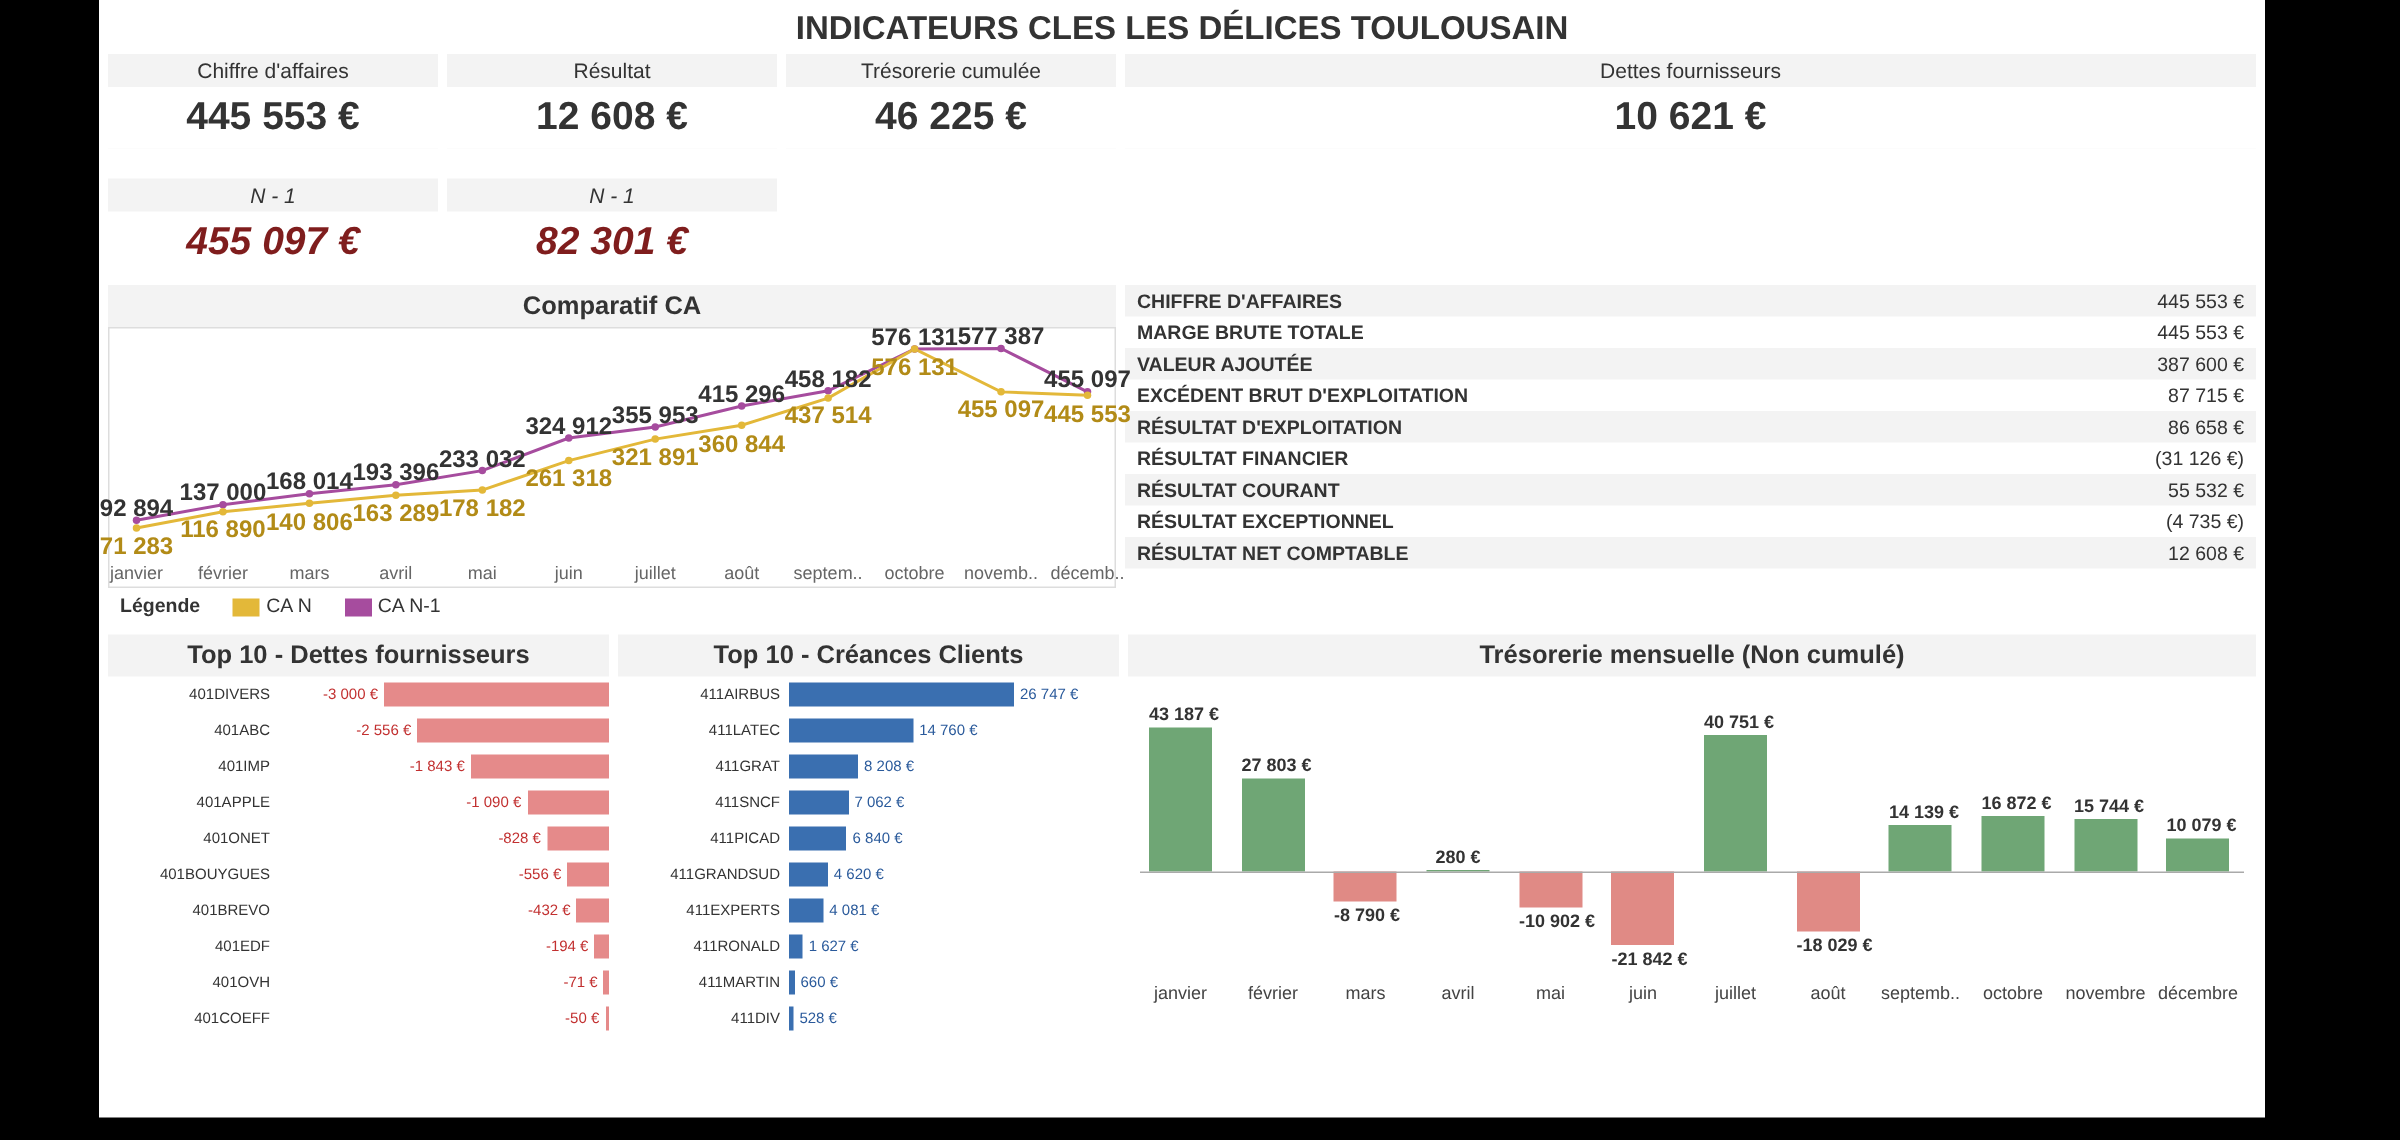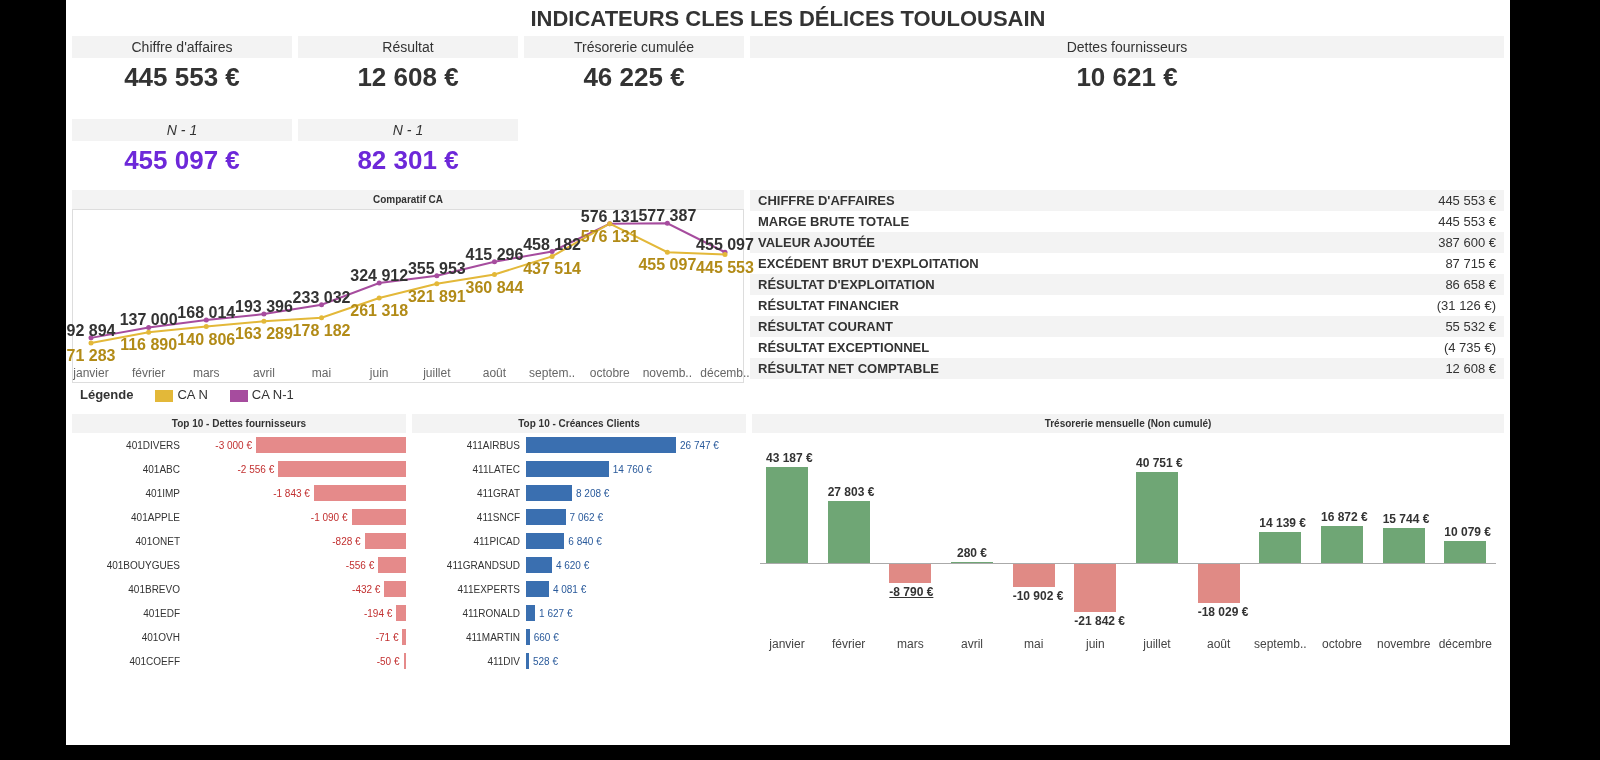--- a/index.html
+++ b/index.html
@@ -3,22 +3,22 @@
 <meta charset="utf-8">
 <style>
 html,body{margin:0;padding:0;font-family:"Segoe UI",Arial,sans-serif;background:#fff;color:#333}
 .outer{width:1600px;height:760px;position:relative;background:#000}
 .inner{position:absolute;left:66px;top:0;width:1444px;height:745px;background:#fff}
 .title{font-size:22px;font-weight:600;text-align:center;padding:6px 0 4px}
 .row{display:flex;gap:6px;padding:0 6px}
 .card{flex:1;background:#f3f3f3;text-align:center}
 .card .h{font-size:14px;padding:3px 0;color:#333}
 .card .v{background:#fff;font-size:26px;font-weight:700;padding:4px 0 6px}
-.card .v.i{color:#6d28d9}
-.secHead{background:#f3f3f3;text-align:center;font-size:10px;font-weight:600;padding:4px 0}
+.card .v.i{font-style:italic;color:#7f1d1d}
+.secHead{background:#f3f3f3;text-align:center;font-size:17px;font-weight:600;padding:4px 0}
 .pane{border:1px solid #ddd;background:#fff}
 .tbl .r{display:flex;justify-content:space-between;font-size:13px;padding:3px 8px}
 .tbl .r:nth-child(odd){background:#f3f3f3}
 .tbl .l{font-weight:600}
 .legend{display:flex;align-items:center;gap:22px;font-size:13px;padding:4px 8px}
 .sw{display:inline-block;width:18px;height:12px;margin:0 4px 0 0;vertical-align:middle}
 
 
 .lc{position:relative;height:172px}
 .lc svg{width:100%;height:100%}
@@ -301,21 +301,21 @@
               <div class="lbl" style="top: 18.0289px;">43 187 €</div>
             </div>
             <div class="xl2" style="left: 6px; width: 58px;">janvier</div>
             <div class="col" style="left: 75.6667px;">
               <div class="bar2" style="height: 61.7844px; top: 68.2156px; background: rgb(111, 166, 117);"></div>
               <div class="lbl" style="top: 52.2156px;">27 803 €</div>
             </div>
             <div class="xl2" style="left: 67.6667px; width: 58px;">février</div>
             <div class="col" style="left: 137.333px;">
               <div class="bar2" style="height: 19.5333px; top: 130px; background: rgb(224, 138, 133);"></div>
-              <div class="lbl" style="top: 151.533px; text-decoration: underline;">-8 790 €</div>
+              <div class="lbl" style="top: 151.533px;">-8 790 €</div>
             </div>
             <div class="xl2" style="left: 129.333px; width: 58px;">mars</div>
             <div class="col" style="left: 199px;">
               <div class="bar2" style="height: 0.622222px; top: 129.378px; background: rgb(111, 166, 117);"></div>
               <div class="lbl" style="top: 113.378px;">280 €</div>
             </div>
             <div class="xl2" style="left: 191px; width: 58px;">avril</div>
             <div class="col" style="left: 260.667px;">
               <div class="bar2" style="height: 23.6289px; top: 130px; background: rgb(224, 138, 133);"></div>
               <div class="lbl" style="top: 155.629px;">-10 902 €</div>

